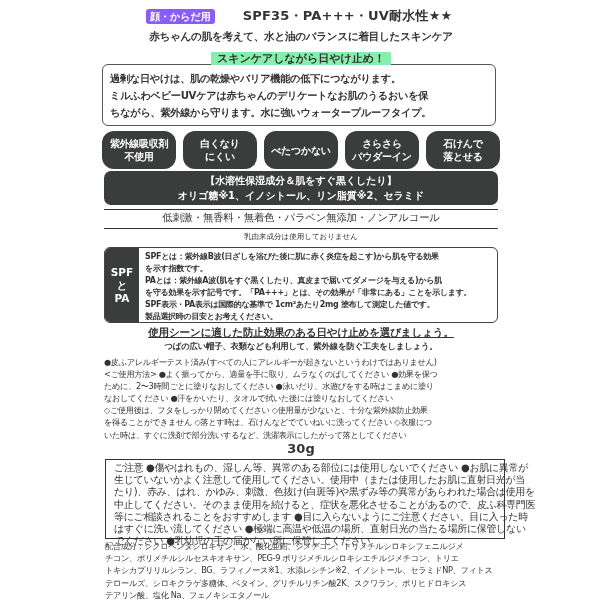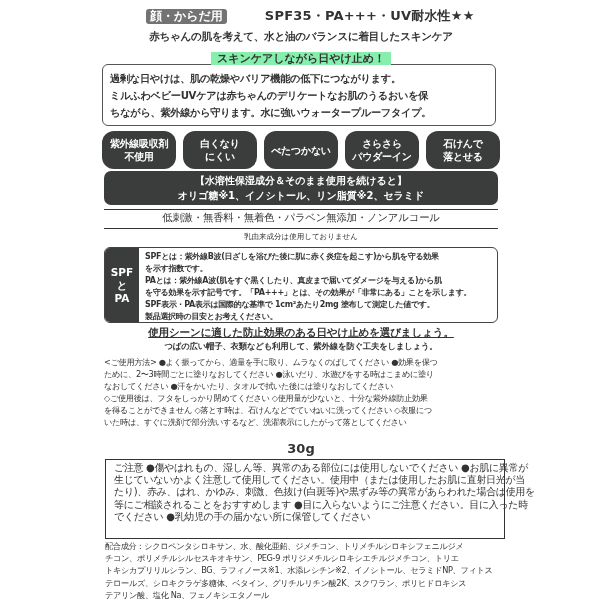--- a/index.html
+++ b/index.html
@@ -1,20 +1,20 @@
 <!DOCTYPE html>
 <html><head>
 <meta charset="utf-8">
 <style>
   html, body { margin:0; padding:0; background:#ffffff; }
   body { width:600px; height:600px; position:relative; overflow:hidden;
          font-family:"DejaVu Sans", sans-serif; color:#333; }
   .page { position:absolute; left:102px; top:0; width:398px; }
   .title-row { position:absolute; top:7px; left:44px; display:flex; align-items:center; white-space:nowrap; }
-  .badge { background:#737373; color:#fff; font-size:12px; font-weight:bold; padding:1px 4px; border-radius:3px; margin-right:10px; line-height:13px; }
+  .badge { background:#8b5cf6; color:#fff; font-size:10px; font-weight:bold; padding:1px 4px; border-radius:3px; margin-right:0; line-height:13px; }
   .title-main { font-size:13px; font-weight:bold; color:#333; letter-spacing:0.2px;margin-left:28px; }
   .subtitle { position:absolute; top:30px; left:0; width:398px; text-align:center; font-size:10.6px; font-weight:bold; color:#333; white-space:nowrap; letter-spacing:-0.3px; }
   .intro-box { position:absolute; top:64px; left:0; width:392px; height:60px; border:1.5px solid #555; border-radius:6px; }
   .intro-head { position:absolute; top:51px; left:0; width:398px; text-align:center; font-size:11px; font-weight:bold; color:#333; white-space:nowrap; }
   .intro-head span { background:#86efac; padding:0 6px; }
   .intro-text { position:absolute; top:70px; left:8px; width:384px; font-size:10.2px; font-weight:bold; line-height:17px; color:#333; white-space:nowrap; letter-spacing:-0.3px; }
   .features { position:absolute; top:131px; left:0; width:398px; display:flex; justify-content:space-between; }
   .feat { background:#3a3d3b; color:#fff; width:74px; height:38px; border-radius:12px; display:flex; align-items:center; justify-content:center; text-align:center; font-size:10px; font-weight:bold; line-height:13px; white-space:pre-line; letter-spacing:-0.3px; }
   .ingredients-box { position:absolute; top:171px; left:2px; width:394px; height:34px; background:#3a3d3b; border-radius:7px; color:#fff; text-align:center; font-size:10px; font-weight:bold; line-height:15px; padding-top:2px; box-sizing:border-box; white-space:nowrap; }
   .hr { position:absolute; left:2px; width:394px; height:1px; background:#333; }
@@ -55,21 +55,21 @@
     <div class="feat">白くなり
 にくい</div>
     <div class="feat">べたつかない</div>
     <div class="feat">さらさら
 パウダーイン</div>
     <div class="feat">石けんで
 落とせる</div>
   </div>
 
   <div class="ingredients-box">
-    <div>【水溶性保湿成分＆そのまま使用を続けると】</div>
+    <div>【水溶性保湿成分＆肌をすぐ黒くしたり】</div>
     <div>オリゴ糖※1、イノシトール、リン脂質※2、セラミド</div>
   </div>
 
   <div class="hr" style="top:209px"></div>
   <div class="free-line">低刺激・無香料・無着色・パラベン無添加・ノンアルコール</div>
   <div class="hr" style="top:228px"></div>
   <div class="note-dairy">乳由来成分は使用しておりません</div>
 
   <div class="spf-box">
     <div class="spf-side">SPF
@@ -82,35 +82,38 @@
       <div>を守る効果を示す記号です。「PA+++」とは、その効果が「非常にある」ことを示します。</div>
       <div>SPF表示・PA表示は国際的な基準で 1cm²あたり2mg 塗布して測定した値です。</div>
       <div>製品選択時の目安とお考えください。</div>
     </div>
   </div>
 
   <div class="scene-title">使用シーンに適した防止効果のある日やけ止めを選びましょう。</div>
   <div class="scene-sub">つばの広い帽子、衣類なども利用して、紫外線を防ぐ工夫をしましょう。</div>
 
   <div class="usage">
+    <div>●皮ふアレルギーテスト済み(すべての人にアレルギーが起きないというわけではありません)</div>
     <div>&lt;ご使用方法&gt; ●よく振ってから、適量を手に取り、ムラなくのばしてください ●効果を保つ</div>
     <div>ために、2〜3時間ごとに塗りなおしてください ●泳いだり、水遊びをする時はこまめに塗り</div>
     <div>なおしてください ●汗をかいたり、タオルで拭いた後には塗りなおしてください</div>
     <div>◇ご使用後は、フタをしっかり閉めてください ◇使用量が少ないと、十分な紫外線防止効果</div>
     <div>を得ることができません ◇落とす時は、石けんなどでていねいに洗ってください ◇衣服につ</div>
     <div>いた時は、すぐに洗剤で部分洗いするなど、洗濯表示にしたがって落としてください</div>
   </div>
 
   <div class="weight">30g</div>
 
   <div class="caution-box">
     <div>ご注意 ●傷やはれもの、湿しん等、異常のある部位には使用しないでください ●お肌に異常が</div>
     <div>生じていないかよく注意して使用してください。使用中（または使用したお肌に直射日光が当</div>
     <div>たり)、赤み、はれ、かゆみ、刺激、色抜け(白斑等)や黒ずみ等の異常があらわれた場合は使用を</div>
+    <div>中止してください。そのまま使用を続けると、症状を悪化させることがあるので、皮ふ科専門医</div>
     <div>等にご相談されることをおすすめします ●目に入らないようにご注意ください。目に入った時</div>
+    <div>はすぐに洗い流してください ●極端に高温や低温の場所、直射日光の当たる場所に保管しない</div>
     <div>でください ●乳幼児の手の届かない所に保管してください</div>
   </div>
 
   <div class="formula">
     <div>配合成分：シクロペンタシロキサン、水、酸化亜鉛、ジメチコン、トリメチルシロキシフェニルジメ</div>
     <div>チコン、ポリメチルシルセスキオキサン、PEG-9 ポリジメチルシロキシエチルジメチコン、トリエ</div>
     <div>トキシカプリリルシラン、BG、ラフィノース※1、水添レシチン※2、イノシトール、セラミドNP、フィトス</div>
     <div>テロールズ、シロキクラゲ多糖体、ベタイン、グリチルリチン酸2K、スクワラン、ポリヒドロキシス</div>
     <div>テアリン酸、塩化 Na、フェノキシエタノール</div>
   </div>

